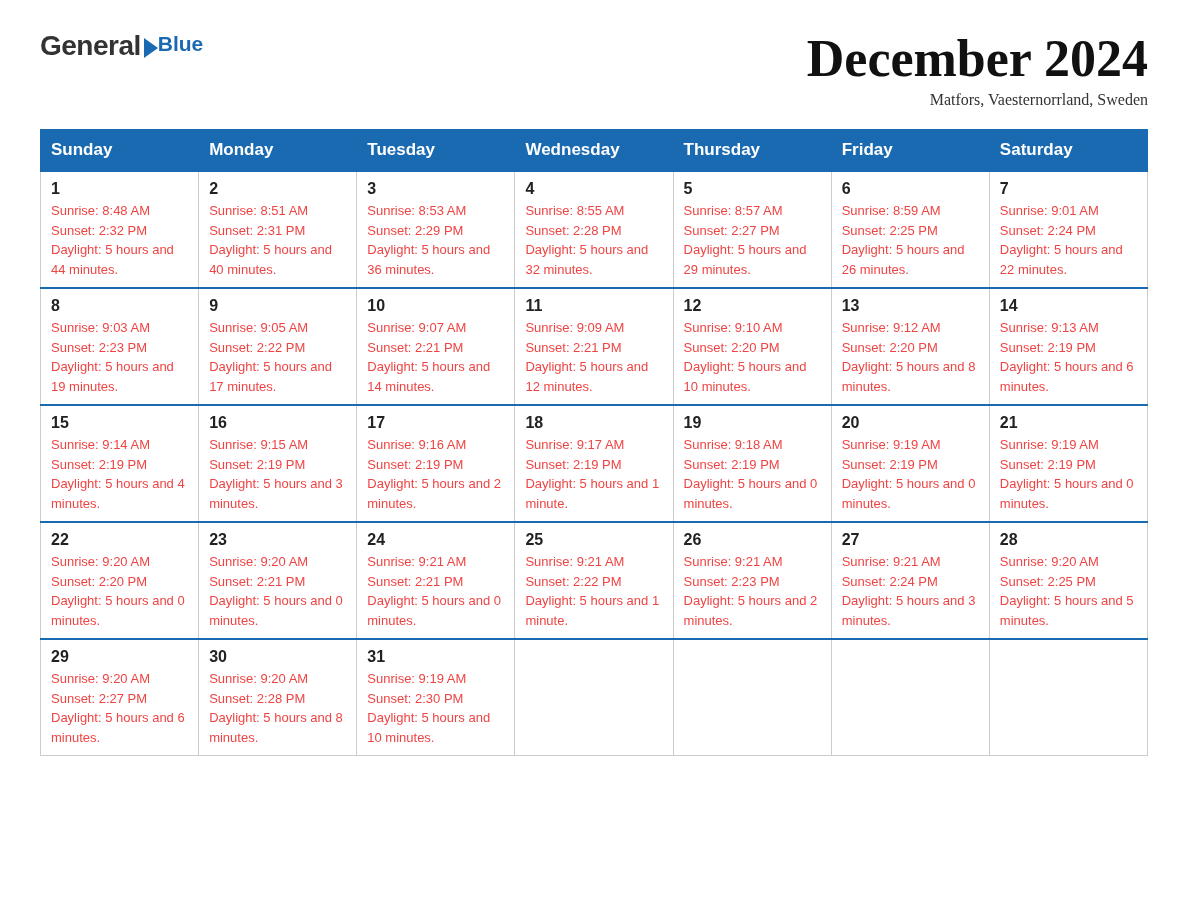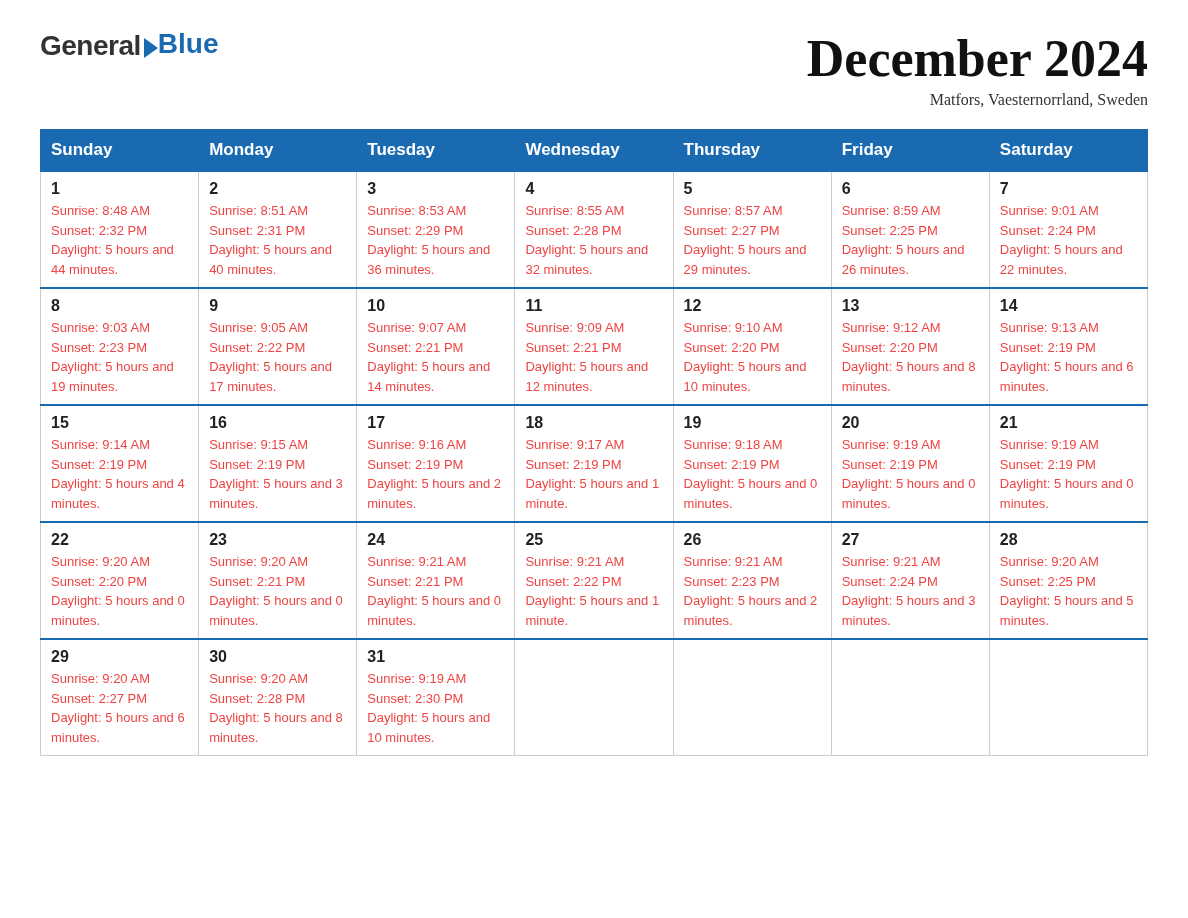--- a/index.html
+++ b/index.html
@@ -34,21 +34,21 @@
     .logo-arrow {
       width: 0;
       height: 0;
       border-left: 14px solid #1a6ab1;
       border-top: 10px solid transparent;
       border-bottom: 10px solid transparent;
       margin-left: 3px;
       margin-top: 4px;
     }
     .logo-line2 {
-      font-size: 28px;
+      font-size: 21px;
       font-weight: bold;
       color: #1a6ab1;
       margin-top: -4px;
     }
     .title-area {
       text-align: right;
       font-family: Liberation Serif, serif;
     }
     .month-title {
       font-size: 52px;

